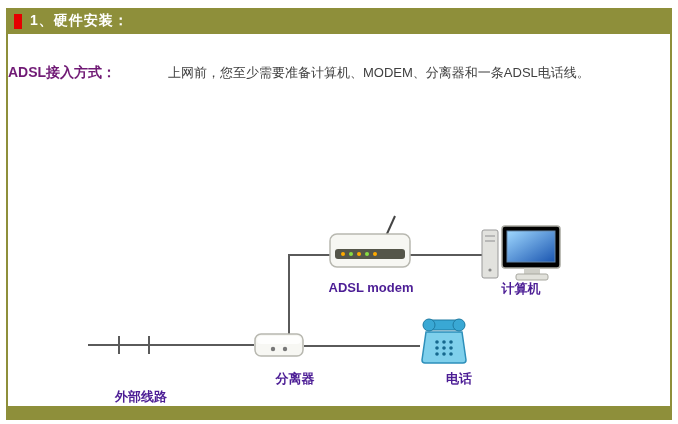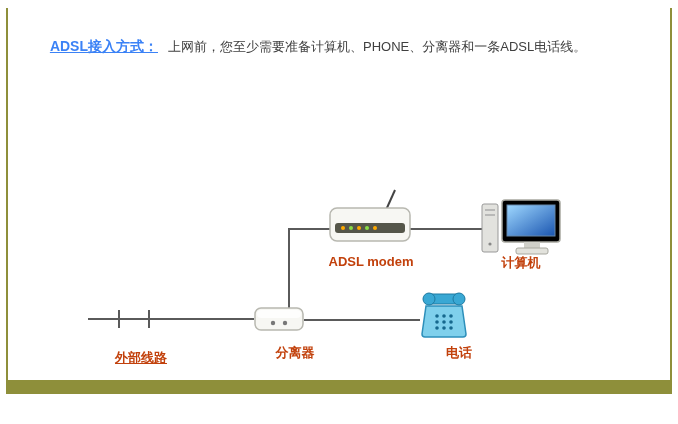--- a/index.html
+++ b/index.html
@@ -14,40 +14,44 @@
   }
   .red-mark{width:8px;height:15px;background:#e60000;margin-left:8px;}
   .header-title{color:#ffffff;font-weight:bold;font-size:14px;margin-left:8px;letter-spacing:1px;}
   .content{
     position:relative;background:#ffffff;height:372px;
     border-left:2px solid #8e8f3a;border-right:2px solid #8e8f3a;
     box-sizing:border-box;padding-top:28px;overflow:hidden;
   }
   .footer-bar{height:14px;background:#8e8f3a;}
   .section{display:grid;grid-template-columns:150px 1fr;column-gap:10px;margin:0 38px 13px 0;}
-  .sec-label{text-align:right;font-weight:bold;color:#3b82f6;font-size:14px;line-height:21px;white-space:nowrap;text-decoration:underline;}
+  .sec-label{font-weight:bold;color:#701a75;font-size:14px;line-height:21px;white-space:nowrap;}
   .sec-text{color:#404040;font-size:13px;line-height:21px;}
   .diagram{position:absolute;left:0;top:176px;width:662px;height:190px;}
   .dev{position:absolute;}
   .conn{position:absolute;background:#5a5a5a;}
   .dev-label{
-    position:absolute;text-align:center;font-weight:bold;font-size:13px;color:#c2410c;
+    position:absolute;text-align:center;font-weight:bold;font-size:13px;color:#4c1d95;
   }
 </style>
 </head>
 <body>
 
 <div class="frame">
 
+  <div class="header-bar">
+    <div class="red-mark"></div>
+    <div class="header-title">1、硬件安装：</div>
+  </div>
 
   <div class="content">
 
     <div class="section">
       <div class="sec-label">ADSL接入方式：</div>
-      <div class="sec-text">上网前，您至少需要准备计算机、PHONE、分离器和一条ADSL电话线。</div>
+      <div class="sec-text">上网前，您至少需要准备计算机、MODEM、分离器和一条ADSL电话线。</div>
     </div>
 
 
 
     <div class="diagram">
 
       <div class="conn" style="left:402px;top:44px;width:74px;height:2px;"></div>
       <div class="conn" style="left:280px;top:44px;width:46px;height:2px;"></div>
       <div class="conn" style="left:280px;top:44px;width:2px;height:92px;"></div>
       <div class="conn" style="left:80px;top:134px;width:166px;height:2px;"></div>
@@ -103,19 +107,19 @@
         <circle cx="31" cy="26" r="1.8" fill="#16688e"></circle>
         <circle cx="17" cy="32" r="1.8" fill="#16688e"></circle>
         <circle cx="24" cy="32" r="1.8" fill="#16688e"></circle>
         <circle cx="31" cy="32" r="1.8" fill="#16688e"></circle>
         <circle cx="17" cy="38" r="1.8" fill="#16688e"></circle>
         <circle cx="24" cy="38" r="1.8" fill="#16688e"></circle>
         <circle cx="31" cy="38" r="1.8" fill="#16688e"></circle>
       </svg>
       <div class="dev-label" style="left:416px;top:160px;width:70px;">电话</div>
 
-      <div class="dev-label" style="left:78px;top:165px;width:110px;text-decoration:underline;">外部线路</div>
+      <div class="dev-label" style="left:78px;top:178px;width:110px;">外部线路</div>
 
     </div>
   </div>
 
   <div class="footer-bar"></div>
 </div>
 
 </body></html>

